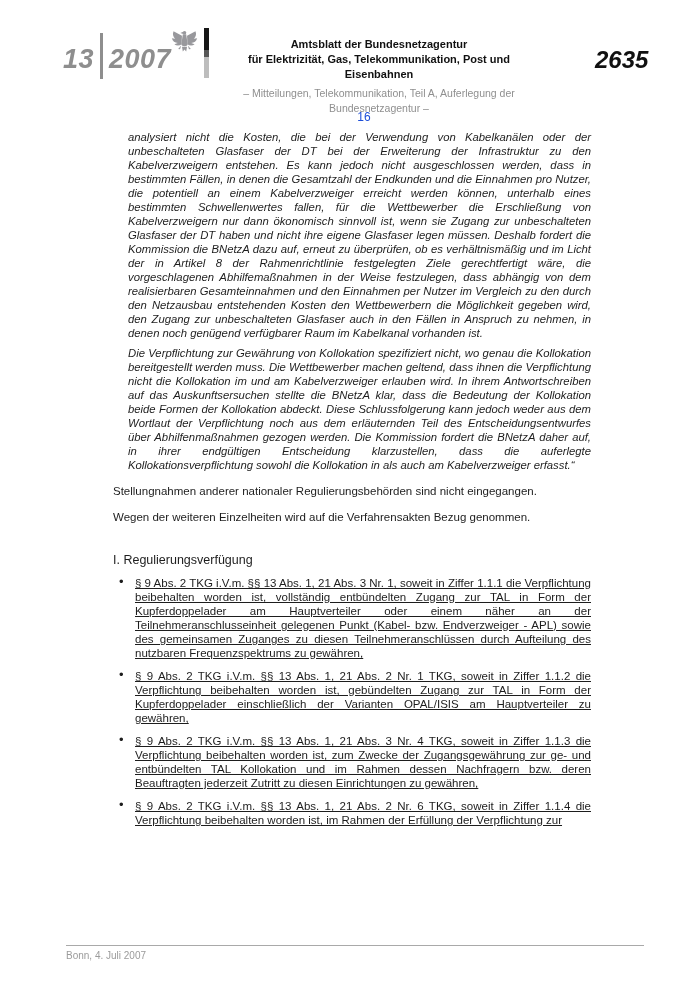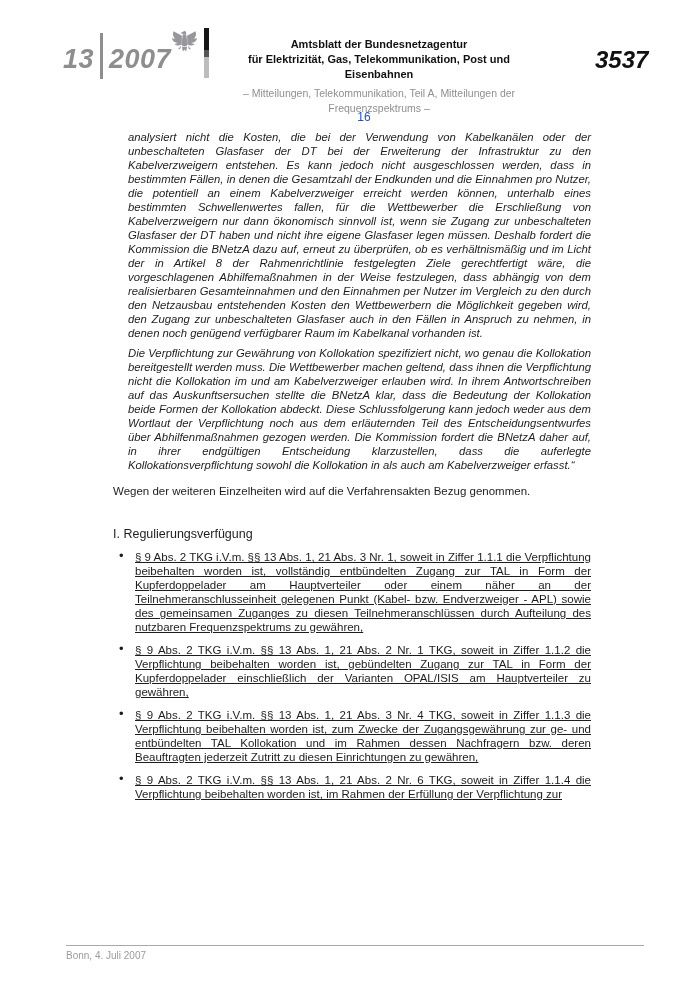--- a/index.html
+++ b/index.html
@@ -57,31 +57,32 @@
         <path d="M24 37 l-7 8 4.5 1 Z"></path>
         <path d="M40 37 l7 8 -4.5 1 Z"></path>
       </g>
     </svg>
   </div>
   <div class="head-bar"></div>
 
   <div class="head-center">
     <div class="head-t1">Amtsblatt der Bundesnetzagentur</div>
     <div class="head-t2">für Elektrizität, Gas, Telekommunikation, Post und Eisenbahnen</div>
-    <div class="head-t3">– Mitteilungen, Telekommunikation, Teil A, Mitteilungen der Frequenzspektrums –</div>
+    <div class="head-t3">– Mitteilungen, Telekommunikation, Teil A, Auferlegung der Bundesnetzagentur –</div>
   </div>
 
-  <div class="page-code">3537</div>
+  <div class="page-code">2635</div>
 
   <div class="page-number">16</div>
 
   <div class="main">
     <p class="quote-par">analysiert nicht die Kosten, die bei der Verwendung von Kabelkanälen oder der unbeschalteten Glasfaser der DT bei der Erweiterung der Infrastruktur zu den Kabelverzweigern entstehen. Es kann jedoch nicht ausgeschlossen werden, dass in bestimmten Fällen, in denen die Gesamtzahl der Endkunden und die Einnahmen pro Nutzer, die potentiell an einem Kabelverzweiger erreicht werden können, unterhalb eines bestimmten Schwellenwertes fallen, für die Wettbewerber die Erschließung von Kabelverzweigern nur dann ökonomisch sinnvoll ist, wenn sie Zugang zur unbeschalteten Glasfaser der DT haben und nicht ihre eigene Glasfaser legen müssen. Deshalb fordert die Kommission die BNetzA dazu auf, erneut zu überprüfen, ob es verhältnismäßig und im Licht der in Artikel 8 der Rahmenrichtlinie festgelegten Ziele gerechtfertigt wäre, die vorgeschlagenen Abhilfemaßnahmen in der Weise festzulegen, dass abhängig von dem realisierbaren Gesamteinnahmen und den Einnahmen per Nutzer im Vergleich zu den durch den Netzausbau entstehenden Kosten den Wettbewerbern die Möglichkeit gegeben wird, den Zugang zur unbeschalteten Glasfaser auch in den Fällen in Anspruch zu nehmen, in denen noch genügend verfügbarer Raum im Kabelkanal vorhanden ist.</p>
     <p class="quote-par">Die Verpflichtung zur Gewährung von Kollokation spezifiziert nicht, wo genau die Kollokation bereitgestellt werden muss. Die Wettbewerber machen geltend, dass ihnen die Verpflichtung nicht die Kollokation im und am Kabelverzweiger erlauben wird. In ihrem Antwortschreiben auf das Auskunftsersuchen stellte die BNetzA klar, dass die Bedeutung der Kollokation beide Formen der Kollokation abdeckt. Diese Schlussfolgerung kann jedoch weder aus dem Wortlaut der Verpflichtung noch aus dem erläuternden Teil des Entscheidungsentwurfes über Abhilfenmaßnahmen gezogen werden. Die Kommission fordert die BNetzA daher auf, in ihrer endgültigen Entscheidung klarzustellen, dass die auferlegte Kollokationsverpflichtung sowohl die Kollokation in als auch am Kabelverzweiger erfasst.“</p>
 
+    <p class="stmt">Stellungnahmen anderer nationaler Regulierungsbehörden sind nicht eingegangen.</p>
     <p class="stmt">Wegen der weiteren Einzelheiten wird auf die Verfahrensakten Bezug genommen.</p>
 
     <div class="subsec-head">I. Regulierungsverfügung</div>
 
 
     <ul class="provisions">
       <li>§ 9 Abs. 2 TKG i.V.m. §§ 13 Abs. 1, 21 Abs. 3 Nr. 1, soweit in Ziffer 1.1.1 die Verpflichtung beibehalten worden ist, vollständig entbündelten Zugang zur TAL in Form der Kupferdoppelader am Hauptverteiler oder einem näher an der Teilnehmeranschlusseinheit gelegenen Punkt (Kabel- bzw. Endverzweiger - APL) sowie des gemeinsamen Zuganges zu diesen Teilnehmeranschlüssen durch Aufteilung des nutzbaren Frequenzspektrums zu gewähren,</li>
       <li>§ 9 Abs. 2 TKG i.V.m. §§ 13 Abs. 1, 21 Abs. 2 Nr. 1 TKG, soweit in Ziffer 1.1.2 die Verpflichtung beibehalten worden ist, gebündelten Zugang zur TAL in Form der Kupferdoppelader einschließlich der Varianten OPAL/ISIS am Hauptverteiler zu gewähren,</li>
       <li>§ 9 Abs. 2 TKG i.V.m. §§ 13 Abs. 1, 21 Abs. 3 Nr. 4 TKG, soweit in Ziffer 1.1.3 die Verpflichtung beibehalten worden ist, zum Zwecke der Zugangsgewährung zur ge- und entbündelten TAL Kollokation und im Rahmen dessen Nachfragern bzw. deren Beauftragten jederzeit Zutritt zu diesen Einrichtungen zu gewähren,</li>
       <li>§ 9 Abs. 2 TKG i.V.m. §§ 13 Abs. 1, 21 Abs. 2 Nr. 6 TKG, soweit in Ziffer 1.1.4 die Verpflichtung beibehalten worden ist, im Rahmen der Erfüllung der Verpflichtung zur</li>

